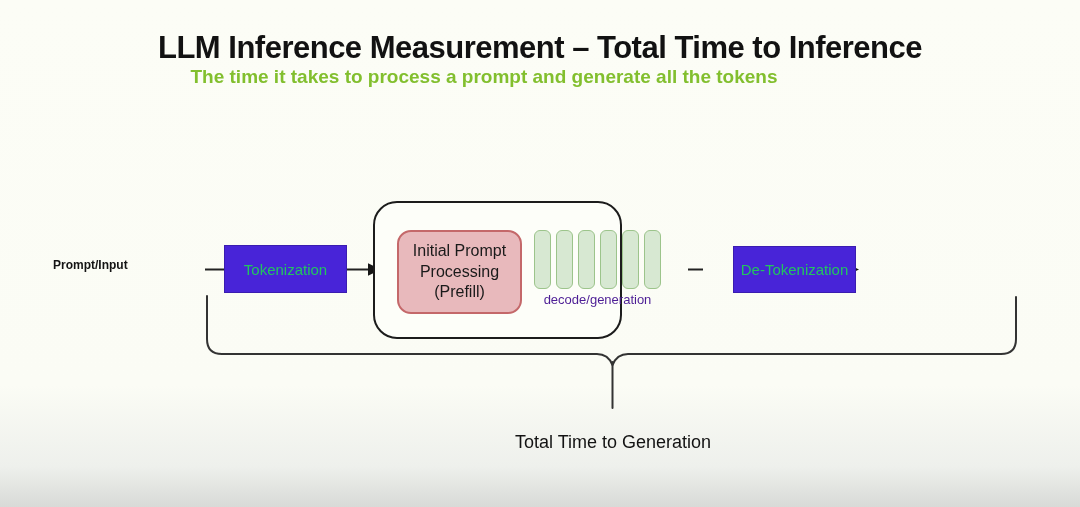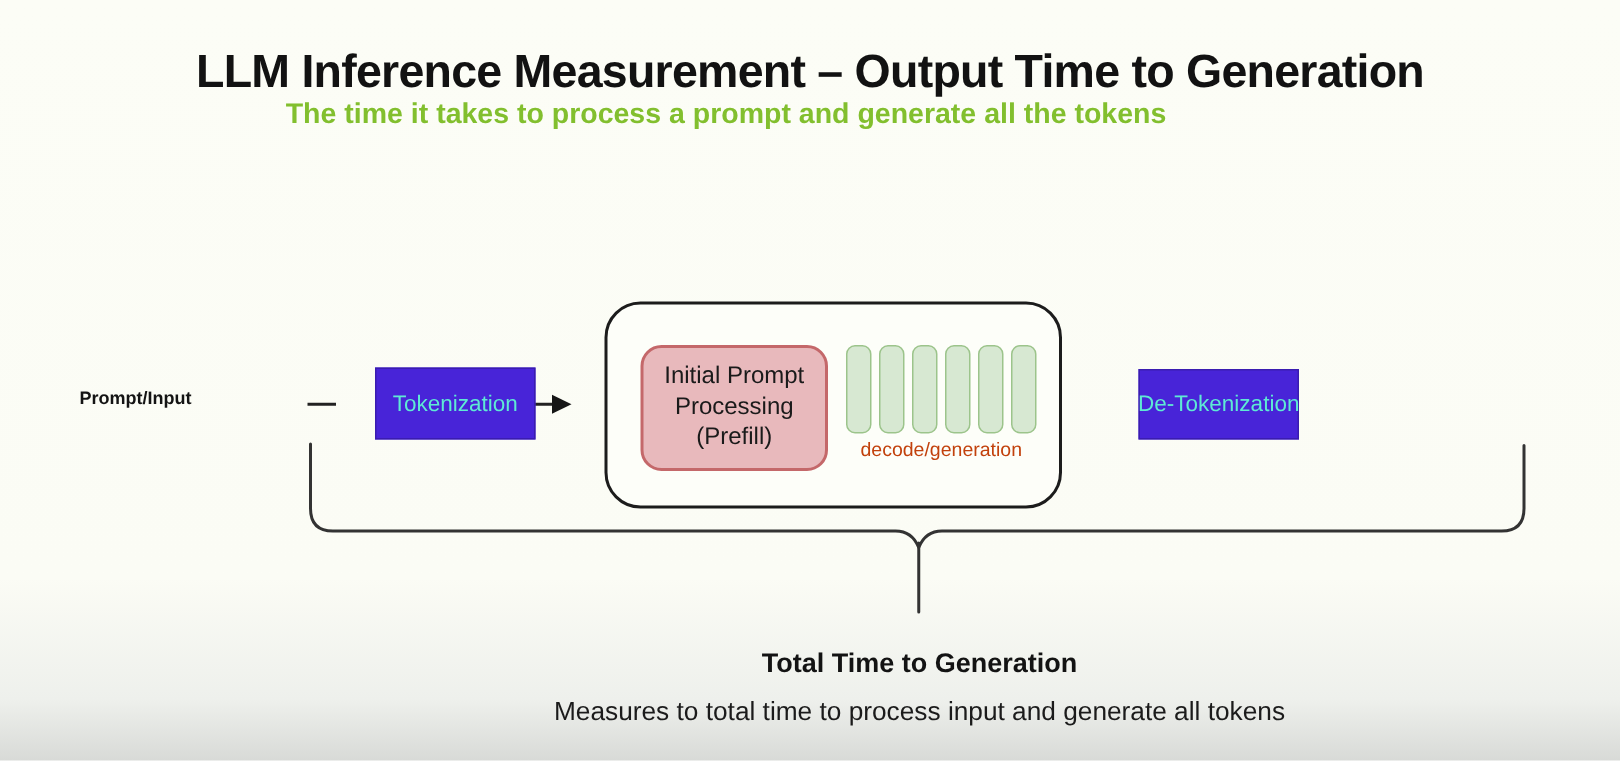--- a/index.html
+++ b/index.html
@@ -26,33 +26,32 @@
     position:absolute;left:0;top:0;width:1080px;height:507px;
     pointer-events:none;
   }
   .side-label{
     position:absolute;font-size:12px;font-weight:bold;color:#141414;
     white-space:nowrap;
   }
   .label-input{left:53px;top:258px;}
   .label-output{left:879px;top:258px;}
   .purple-box{
-    position:absolute;width:107px;height:48px;
+    position:absolute;width:123px;height:48px;
     background:var(--box-purple,#4824d8);
     border:1px solid var(--box-purple-border,#3a1cb0);
     box-sizing:border-box;
-    color:#5eead4;font-size:15px;
+    color:#22c55e;font-size:15px;
     display:flex;align-items:center;justify-content:center;
     white-space:nowrap;
-    margin-left:26px;
   }
   .box-tokenization{left:224px;top:245px;}
   .box-detokenization{left:733px;top:246px;height:47px;}
   .pipeline{
-    position:absolute;left:403px;top:201px;width:305px;height:138px;
+    position:absolute;left:373px;top:201px;width:249px;height:138px;
     background:#fdfef9;border:2px solid #1c1c1c;border-radius:24px;
     box-sizing:border-box;
   }
   .prefill{
     position:absolute;left:22px;top:27px;width:125px;height:84px;
     background:var(--prefill-fill,#e8b9bc);
     border:2px solid var(--prefill-border,#c4686a);
     border-radius:14px;box-sizing:border-box;
     display:flex;align-items:center;justify-content:center;text-align:center;
     font-size:16px;line-height:1.28;color:#1a1a1a;
@@ -63,38 +62,38 @@
     display:flex;gap:5px;
   }
   .token-bar{
     width:17px;height:59px;border-radius:6px;
     background:var(--token-fill,#d7e8d2);
     border:1.5px solid var(--token-border,#9cc48b);
     box-sizing:border-box;
   }
   .decode-label{
     position:absolute;left:150px;top:89px;width:145px;
-    text-align:center;font-size:13px;color:#c2410c;
+    text-align:center;font-size:13px;color:#4c1d95;
     white-space:nowrap;
   }
   .caption-heading{
     position:absolute;left:146px;top:432px;width:934px;
-    text-align:center;font-size:18px;font-weight:bold;color:#131313;
+    text-align:center;font-size:18px;font-weight:normal;color:#131313;
   }
   .caption-desc{
     position:absolute;left:146px;top:464px;width:934px;
     text-align:center;font-size:17.5px;color:#1b1b1b;
   }
 </style>
 </head>
 <body>
 
 <div class="stage">
 
-  <div class="title">LLM Inference Measurement – Output Time to Generation</div>
+  <div class="title">LLM Inference Measurement – Total Time to Inference</div>
   <div class="subtitle">The time it takes to process a prompt and generate all the tokens</div>
 
   <svg class="connectors" viewBox="0 0 1080 507">
 
     <line x1="205" y1="269.5" x2="224" y2="269.5" stroke="#222" stroke-width="2"></line>
 
     <line x1="347" y1="269.5" x2="370" y2="269.5" stroke="#222" stroke-width="2"></line>
     <polygon points="381,269.5 368,263.2 368,275.8" fill="#161616"></polygon>
 
     <line x1="688" y1="269.5" x2="703" y2="269.5" stroke="#222" stroke-width="2"></line>
@@ -121,15 +120,14 @@
         <div class="token-bar"></div>
         <div class="token-bar"></div>
       </div>
     <div class="decode-label">decode/generation</div>
   </div>
 
   <div class="purple-box box-detokenization">De-Tokenization</div>
 
 
   <div class="caption-heading">Total Time to Generation</div>
-  <div class="caption-desc">Measures to total time to process input and generate all tokens</div>
 
 </div>
 
 </body></html>

